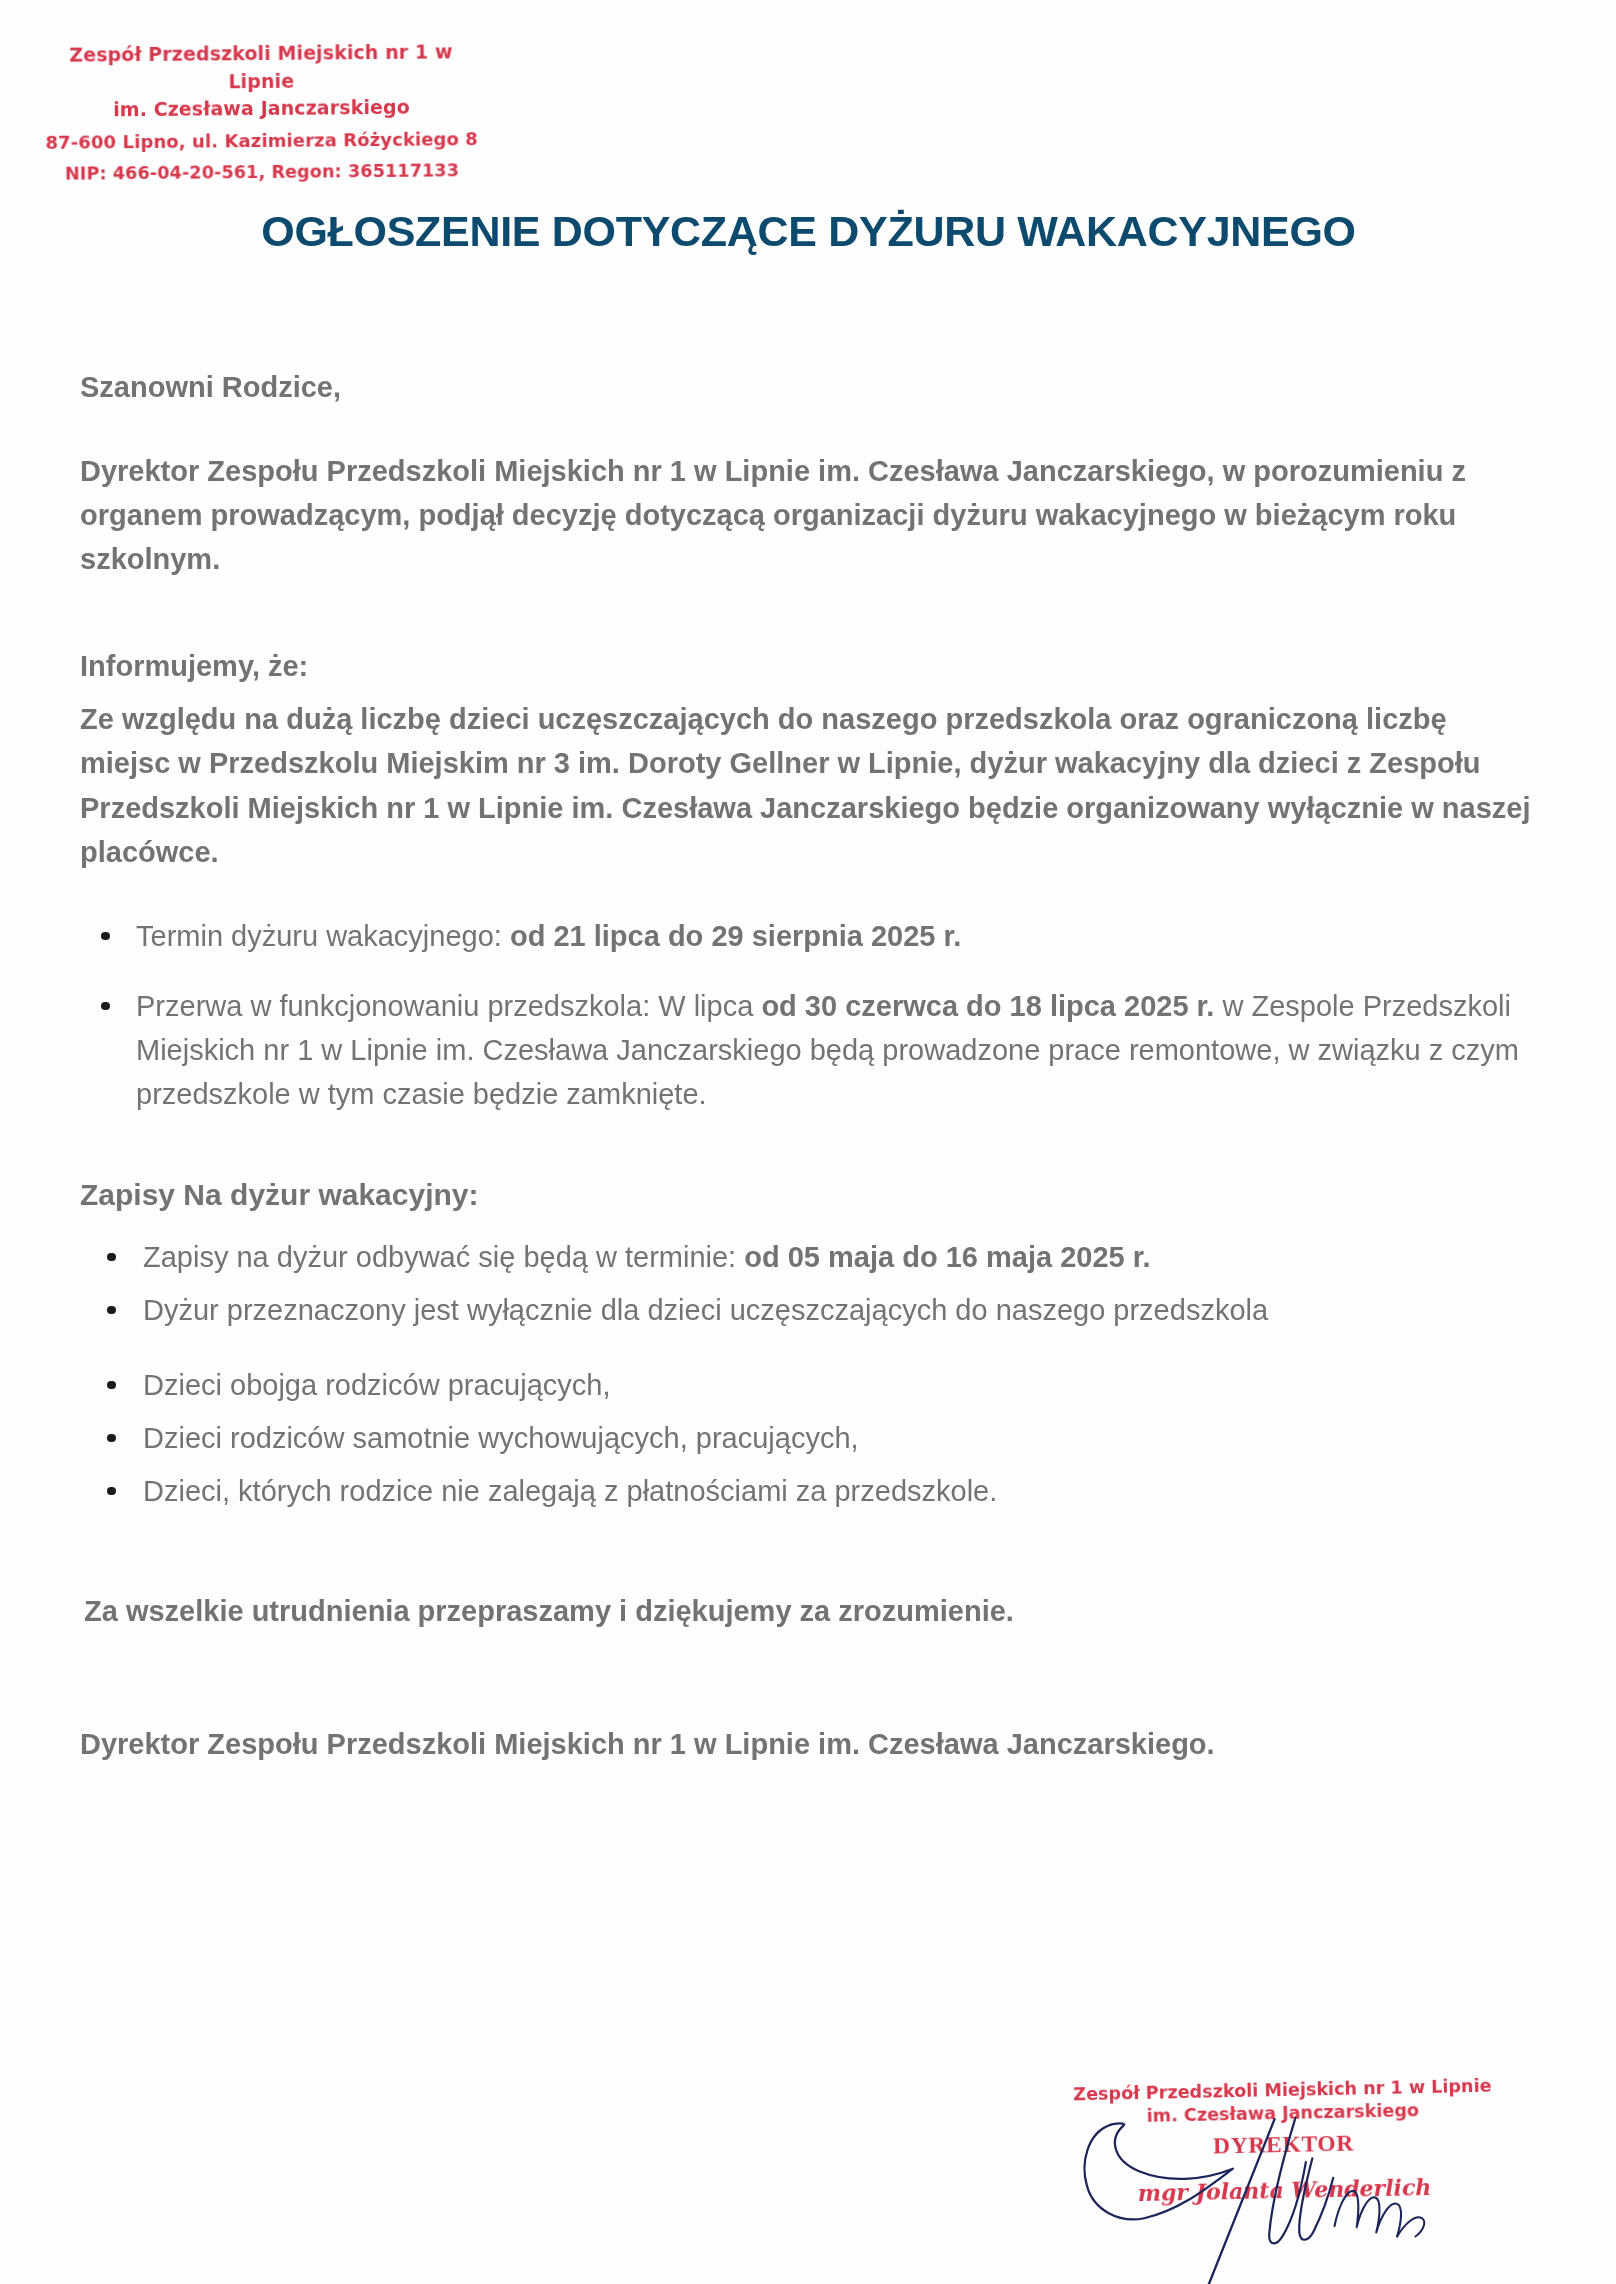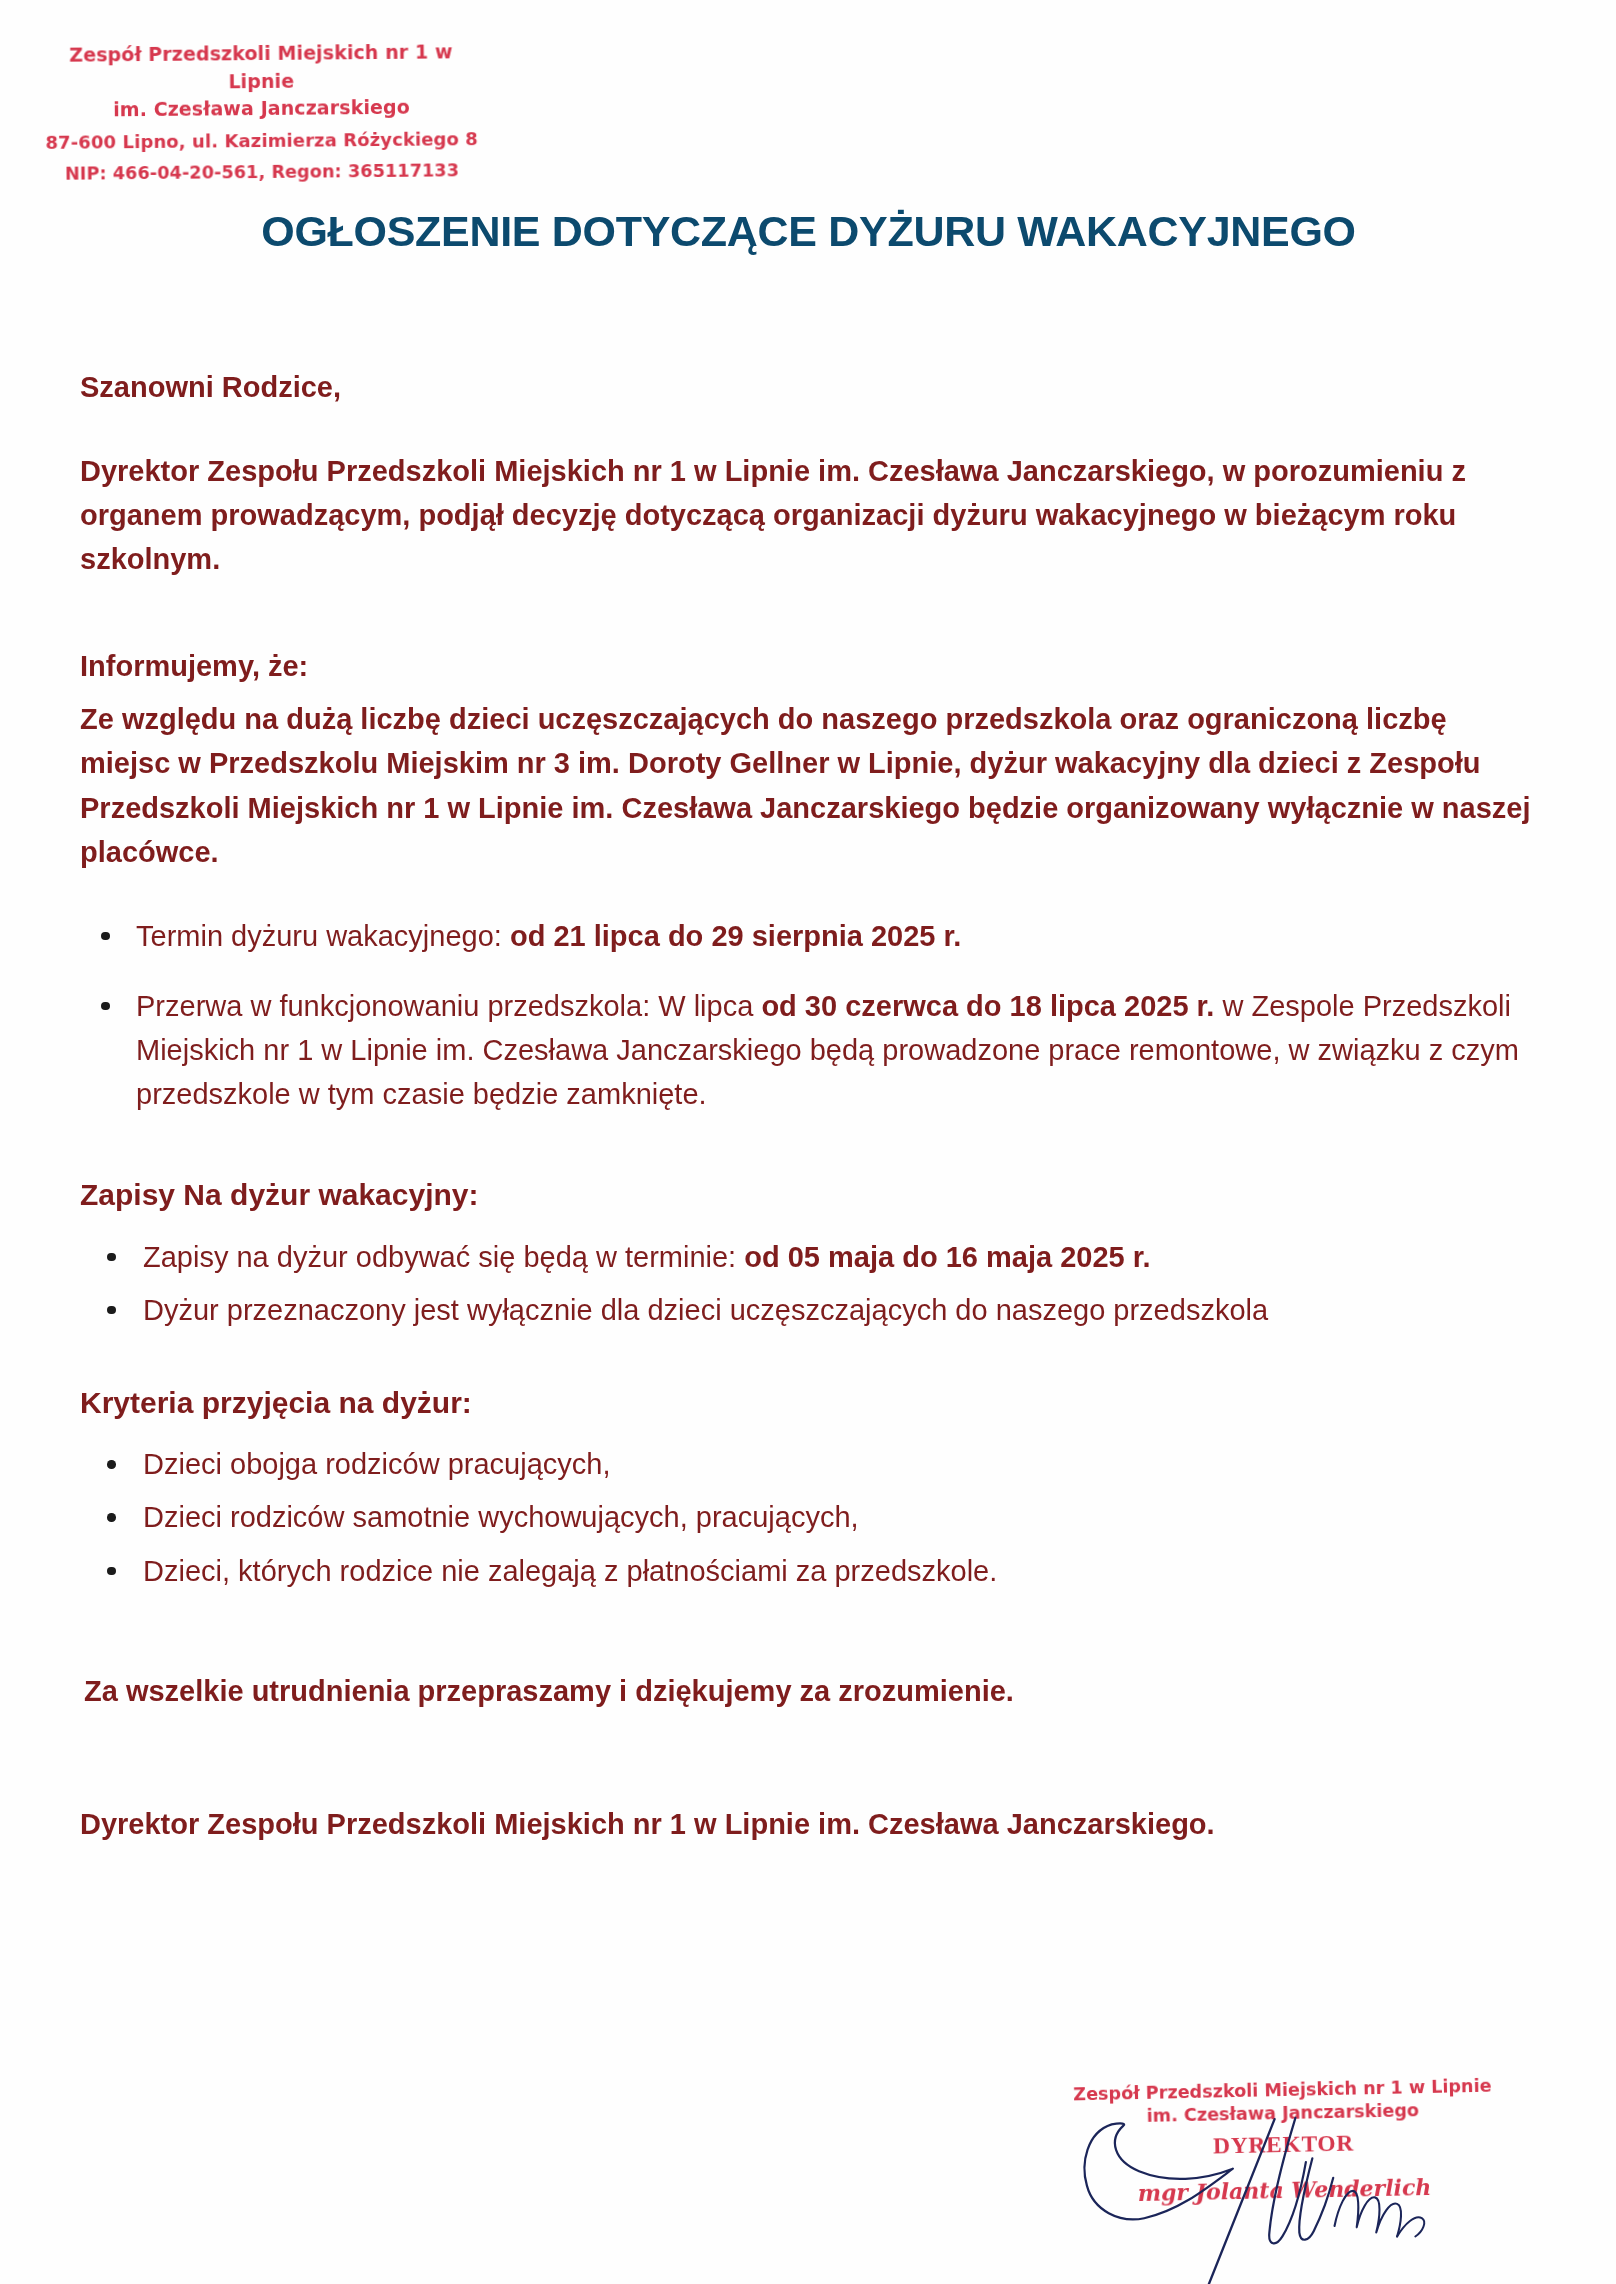--- a/index.html
+++ b/index.html
@@ -53,21 +53,21 @@
   }
 
   
   .body-area {
     position: absolute;
     left: 80px;
     top: 365px;
     width: 1454px;
     font-size: 29px;
     line-height: 1.52;
-    color: #7f1d1d;
+    color: #737373;
   }
   .p { margin: 0; font-weight: bold; }
   .salutation {
     font-weight: 700;
     font-size: 29px;
     margin-bottom: 40px;
   }
   .para { margin-bottom: 0; }
   .gap-lg { height: 63px; }
   .gap-md { height: 40px; }
@@ -198,21 +198,20 @@
       <li>
         <span>Zapisy na dyżur odbywać się będą w terminie: </span><b>od 05 maja do 16 maja 2025 r.</b><span></span>
       </li>
       <li>
         <span>Dyżur przeznaczony jest wyłącznie dla dzieci uczęszczających do naszego przedszkola</span><b></b><span></span>
       </li>
     </ul>
 
     <div class="gap-sm"></div>
 
-    <p class="p sec-head">Kryteria przyjęcia na dyżur:</p>
 
     <ul class="bullets tight indent">
       <li>Dzieci obojga rodziców pracujących,</li>
       <li>Dzieci rodziców samotnie wychowujących, pracujących,</li>
       <li>Dzieci, których rodzice nie zalegają z płatnościami za przedszkole.</li>
     </ul>
 
     <div class="gap-lg"></div>
 
     <p class="p closing">Za wszelkie utrudnienia przepraszamy i dziękujemy za zrozumienie.</p>

